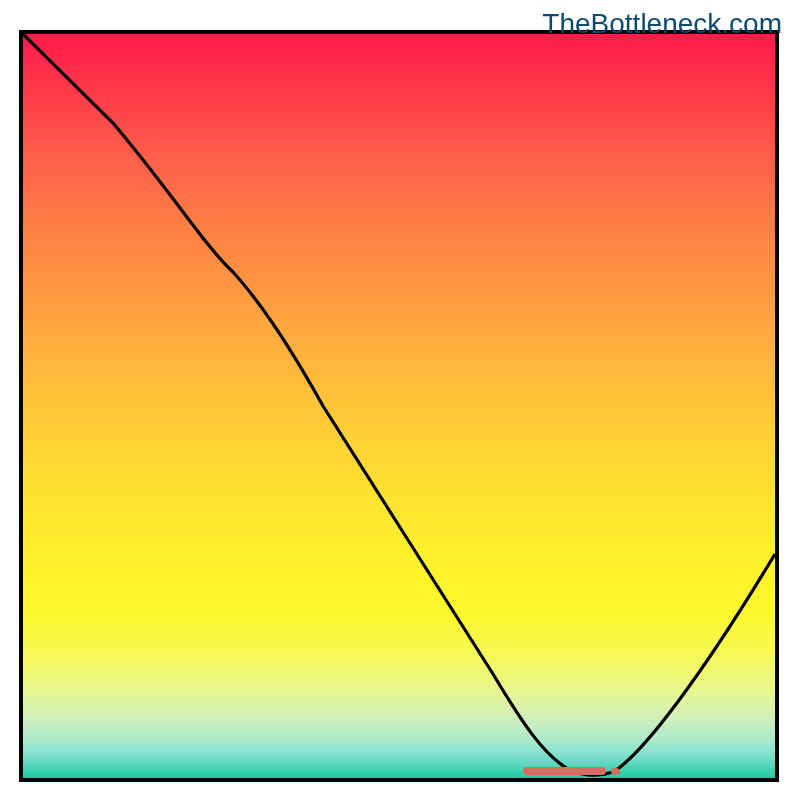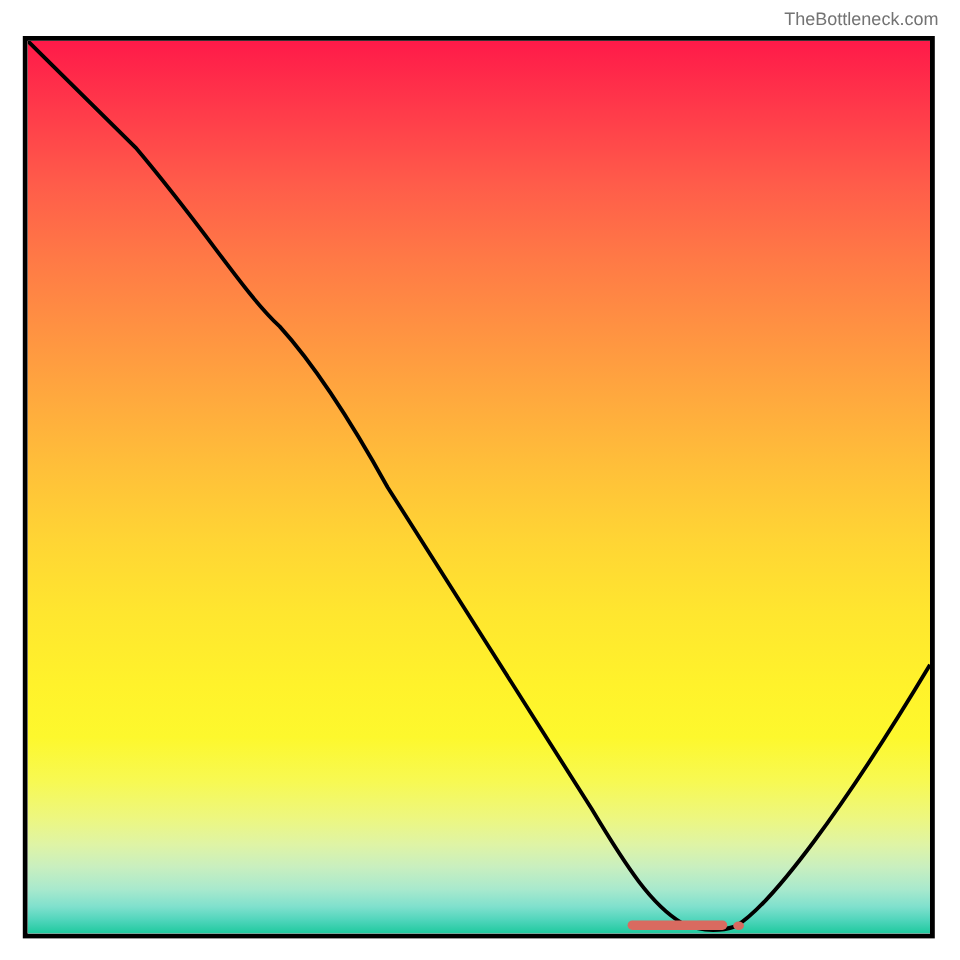--- a/index.html
+++ b/index.html
@@ -12,22 +12,22 @@
   }
   .container {
     position: relative;
     width: 800px;
     height: 800px;
   }
   .watermark {
     position: absolute;
     top: 8px;
     right: 18px;
-    color: #737373;
-    font-size: 15px;
+    color: #0c4a6e;
+    font-size: 28px;
     font-weight: 500;
     z-index: 10;
   }
   .chart-frame {
     position: absolute;
     left: 19px;
     top: 30px;
     width: 760px;
     height: 752px;
     border-top: 4px solid #000;

